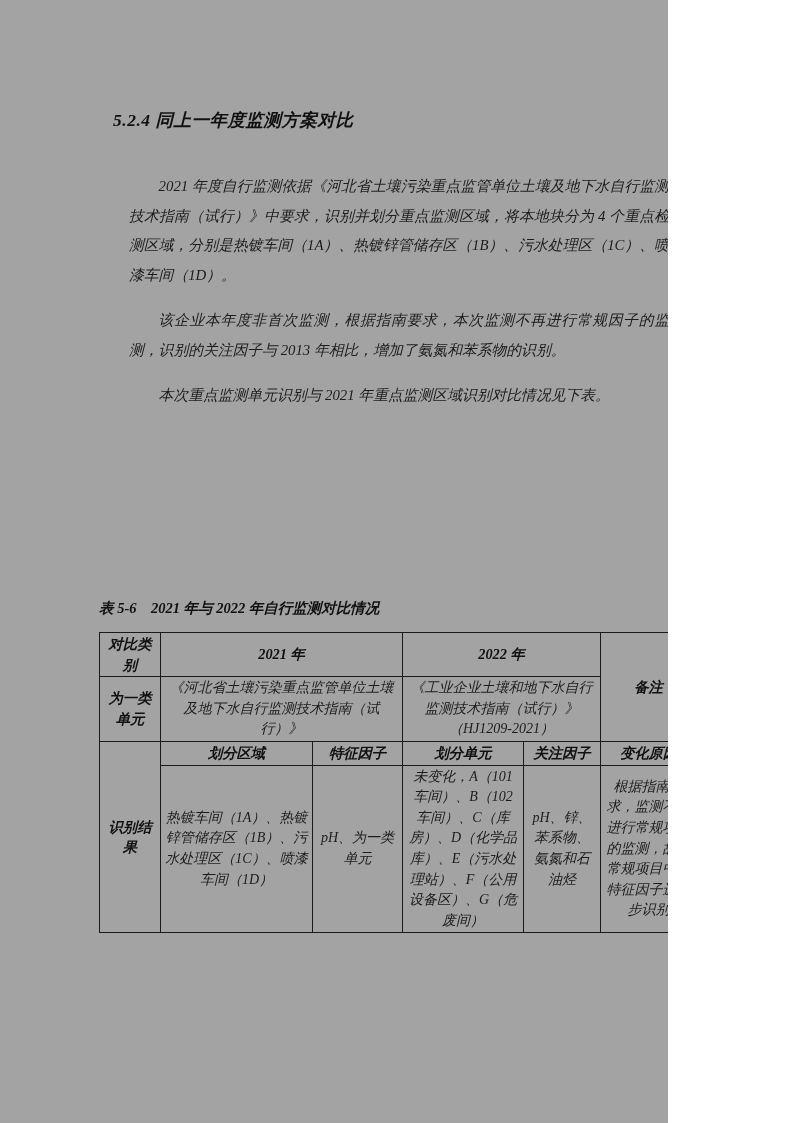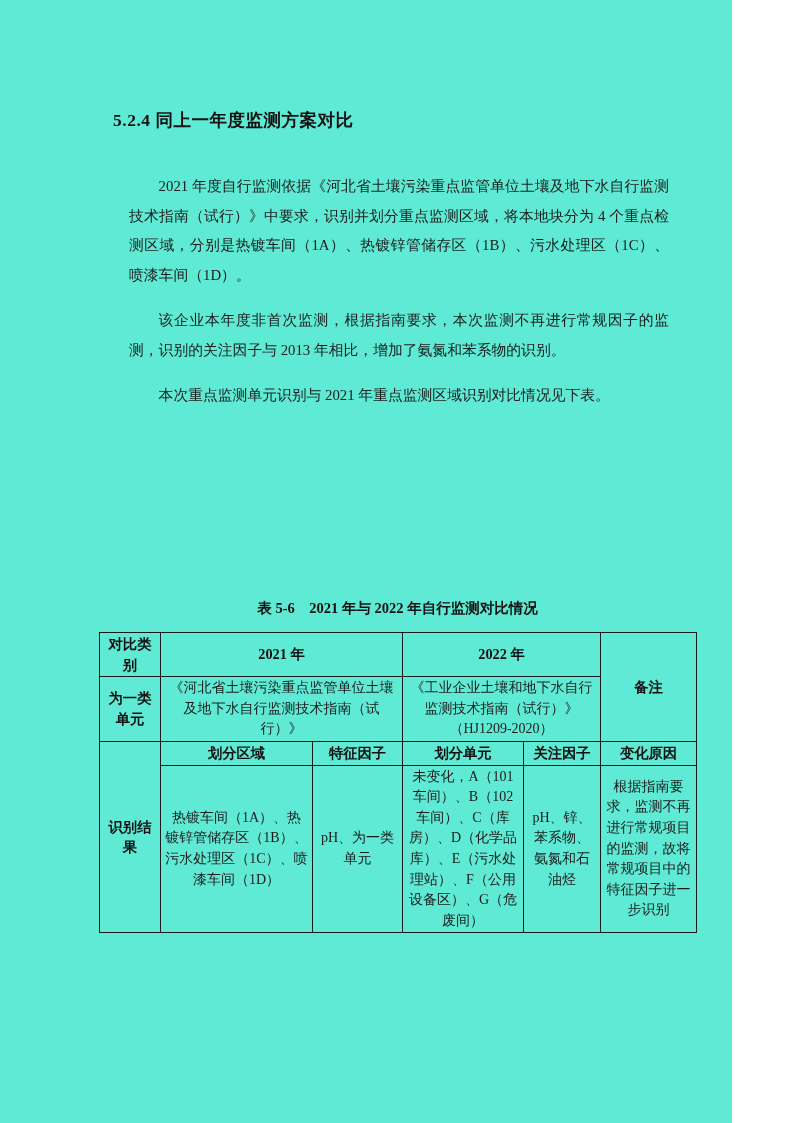--- a/index.html
+++ b/index.html
@@ -2,26 +2,27 @@
 <html lang="zh"><head>
 <meta charset="utf-8">
 <style>
   html, body {
     margin: 0;
     padding: 0;
     background: #ffffff;
   }
   .page {
     position: relative;
-    width: 732px;
+    width: 668px;
     height: 1123px;
-    background: #5eead4;
+    background: #a3a3a3;
     font-family: "Liberation Serif", "DejaVu Serif", serif;
     color: #1a1a1a;
     overflow: hidden;
+    font-style: italic;
   }
   .heading {
     position: absolute;
     top: 108px;
     left: 113px;
     width: 572px;
     font-size: 17.5px;
     font-weight: bold;
     color: #111111;
     letter-spacing: 0.5px;
@@ -39,21 +40,20 @@
     text-align: justify;
     text-justify: inter-ideograph;
     text-indent: 2em;
     color: #1c1c1c;
   }
   .table-caption {
     position: absolute;
     top: 599px;
     left: 99px;
     width: 597px;
-    text-align: center;
     font-size: 14.5px;
     font-weight: bold;
     color: #111111;
   }
   .cmp-table {
     position: absolute;
     top: 632px;
     left: 99px;
     width: 597px;
     border-collapse: collapse;
@@ -116,21 +116,21 @@
     <tbody>
       <tr class="row-1">
         <td class="b">对比类别</td>
         <td class="b" colspan="2">2021 年</td>
         <td class="b" colspan="2">2022 年</td>
         <td class="b" rowspan="2">备注</td>
       </tr>
       <tr class="row-2">
         <td class="b">为一类单元</td>
         <td colspan="2">《河北省土壤污染重点监管单位土壤及地下水自行监测技术指南（试行）》</td>
-        <td colspan="2">《工业企业土壤和地下水自行监测技术指南（试行）》（HJ1209-2020）</td>
+        <td colspan="2">《工业企业土壤和地下水自行监测技术指南（试行）》（HJ1209-2021）</td>
       </tr>
       <tr class="row-3">
         <td class="b" rowspan="2">识别结果</td>
         <td class="b">划分区域</td>
         <td class="b">特征因子</td>
         <td class="b">划分单元</td>
         <td class="b">关注因子</td>
         <td class="b">变化原因</td>
       </tr>
       <tr class="row-4">

